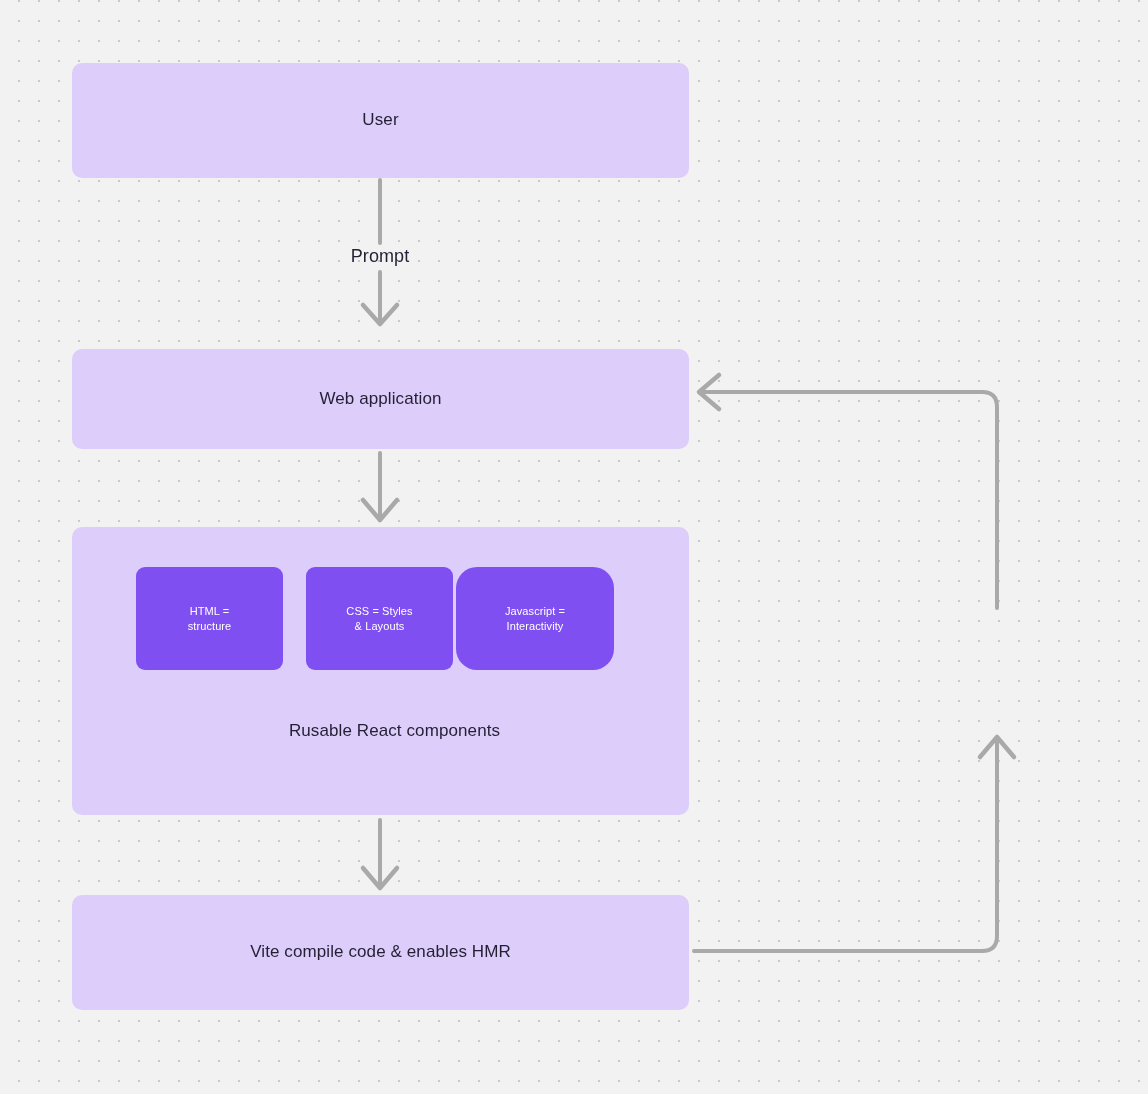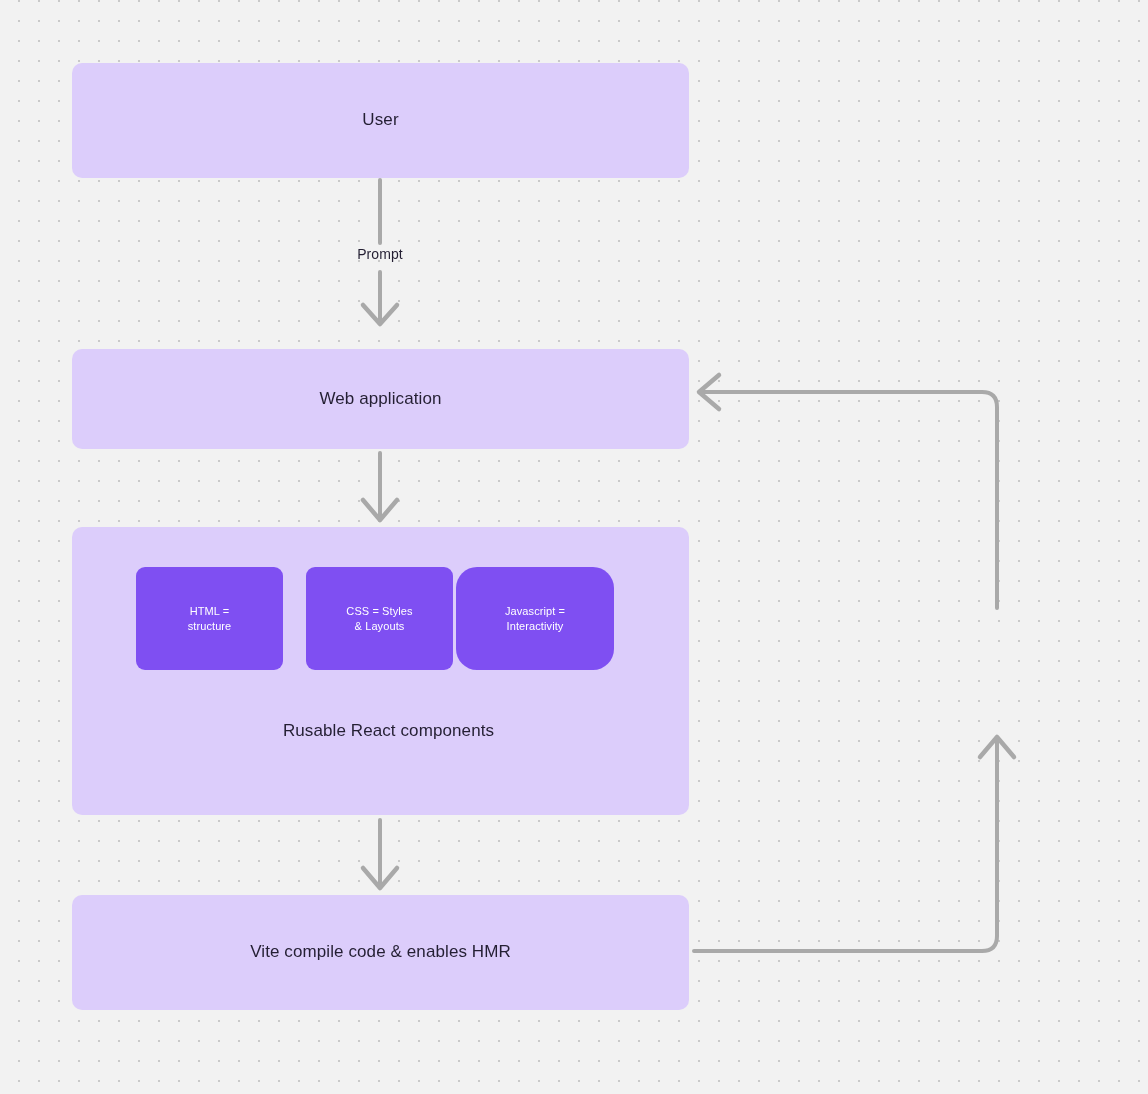--- a/index.html
+++ b/index.html
@@ -58,21 +58,21 @@
   .group-caption {
     position: absolute;
     width: 100%;
     text-align: center;
     color: #241f33;
     font-size: 17px;
     letter-spacing: 0.1px;
   }
   .edge-label {
     position: absolute;
-    font-size: 14px;
+    font-size: 18px;
     color: #241f33;
     letter-spacing: 0.1px;
     text-align: center;
     white-space: nowrap;
   }
 </style>
 </head>
 <body>
 
 <div id="canvas">
@@ -132,21 +132,21 @@
       </span>
     </div>
 
     <div class="chip" style="left: 384px; top: 40px; width: 158px; height: 103px; border-radius: 21px;">
       <span>
         <span>Javascript =</span><br>
         <span>Interactivity</span>
       </span>
     </div>
 
-    <div class="group-caption" style="top: 193px; left: 8px;">Rusable React components</div>
+    <div class="group-caption" style="top: 193px; left: 14px;">Rusable React components</div>
   </div>
 
   <div class="node node-lilac" style="left: 72px; top: 895px; width: 617px; height: 115px;">
     <span>Vite compile code &amp; enables HMR</span>
   </div>
 
 
 </div>
 
 </body></html>

